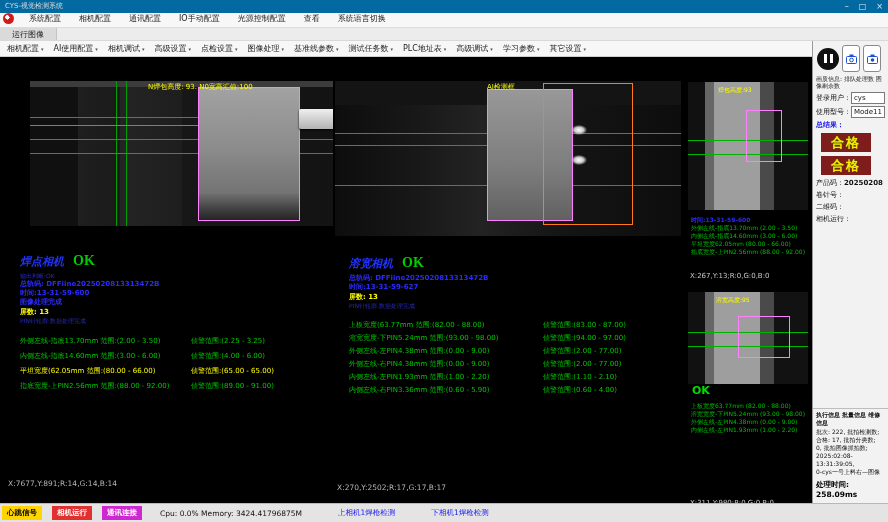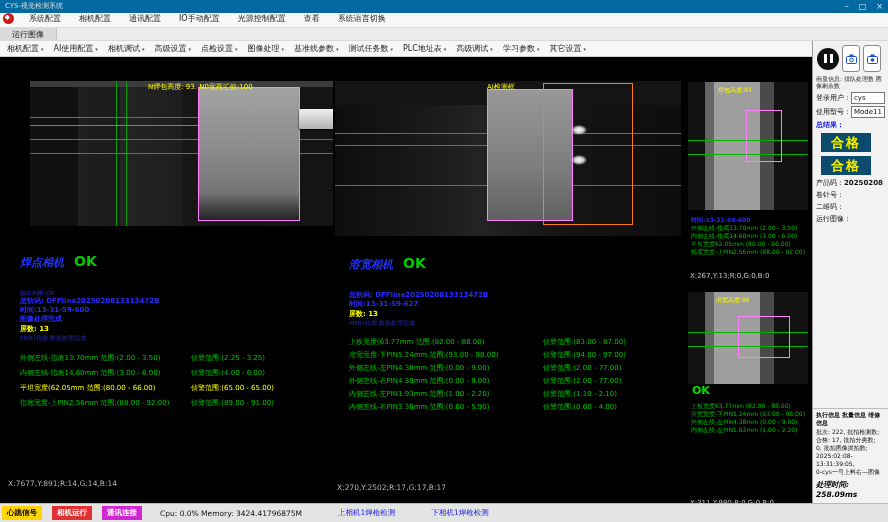--- a/index.html
+++ b/index.html
@@ -51,21 +51,21 @@
           background:linear-gradient(180deg,#f0f0f0,#b2b2b2);box-shadow:0 1px 2px #000;}
   .c-part{position:absolute;left:152px;top:8px;width:84px;height:130px;border:1px solid #ff80ff;
           background:linear-gradient(180deg,#989898,#7d7d7d 60%,#616161);}
   .c-orange{position:absolute;left:208px;top:2px;width:88px;height:140px;border:1px solid #ff7a1a;}
   .spot{position:absolute;width:16px;height:10px;background:radial-gradient(#ffffff,#c8c8c8 40%,transparent 72%);}
   .overlay-label{position:absolute;color:#ffff00;font-size:7px;white-space:nowrap;}
   
   .block{position:absolute;left:16px;right:8px;}
   .block-left{top:194px;}
   .block-center{top:196px;}
-  .rt{margin-bottom:19px;}
+  .rt{margin-bottom:3px;font-family:Liberation Serif, serif;}
   .rt-name{color:#2233ff;font-size:11px;font-weight:bold;font-style:italic;}
   .rt-ok{color:#00cc00;font-size:14px;font-weight:bold;margin-left:5px;}
   .info-dim{color:#2a2abb;font-size:6px;line-height:8px;}
   .info-blue{color:#2a2aff;font-size:7px;line-height:9px;font-weight:bold;}
   .info-yellow{color:#ffff00;font-size:7px;line-height:10px;font-weight:bold;}
   .measures{margin-top:9px;}
   .mrow{display:flex;font-size:7px;color:#00c800;line-height:15px;white-space:nowrap;}
   .view-center .mrow{line-height:13px;}
   .mrow.warn{color:#ffff00;}
   .mr-l{flex:1;overflow:hidden;}
@@ -95,27 +95,27 @@
   .rp-buttons{display:flex;align-items:center;gap:3px;padding:4px 2px 3px 4px;}
   .btn-pause{width:22px;height:22px;border-radius:50%;background:#101010;display:flex;align-items:center;
              justify-content:center;gap:3px;cursor:pointer;flex:0 0 auto;}
   .btn-pause i{display:block;width:3px;height:9px;background:#ffffff;}
   .btn-cam{width:16px;height:25px;border:1px solid #8a8a8a;border-radius:3px;background:#ffffff;display:flex;
            align-items:center;justify-content:center;cursor:pointer;flex:0 0 auto;}
   .rp-queue{font-size:6px;color:#222;padding:0 3px 2px 3px;line-height:7px;}
   .rp-row{padding:1px 3px;line-height:10px;white-space:nowrap;}
   .val-box{display:inline-block;border:1px solid #7a7a7a;background:#fff;padding:0 2px;min-width:28px;font-size:7px;}
   .result-label{color:#1a1aee;font-weight:bold;}
-  .badge{width:50px;height:19px;margin:2px 0 2px 8px;background:#0c4a6e;color:#ffe400;font-weight:bold;font-size:13px;
+  .badge{width:50px;height:19px;margin:2px 0 2px 8px;background:#7f1d1d;color:#ffe400;font-weight:bold;font-size:13px;
          display:flex;align-items:center;justify-content:center;letter-spacing:2px;text-shadow:0 0 1px #00a000;}
   .bold{font-weight:bold;}
   .rp-spacer{flex:1;}
   .rp-stats{border-top:1px solid #bdbdbd;padding:2px 3px;font-size:6px;line-height:8px;color:#111;}
   .rp-stats .hdr{font-weight:bold;margin-bottom:1px;}
-  .rp-time{font-size:7.5px;font-weight:bold;padding:2px 3px 4px 3px;color:#000;font-style:italic;}
+  .rp-time{font-size:7.5px;font-weight:bold;padding:2px 3px 4px 3px;color:#000;}
   
   .statusbar{position:absolute;left:0;top:503px;width:888px;height:19px;background:#e4e4e4;border-top:1px solid #b8b8b8;
              display:flex;align-items:center;font-size:7.5px;gap:10px;padding-left:2px;box-sizing:border-box;color:#111;}
   .sb-badge{padding:2px 5px;font-weight:bold;}
   .sb-heartbeat{background:#ffd400;color:#000;}
   .sb-camera{background:#e03030;color:#fff;}
   .sb-comm{background:#d028d0;color:#fff;}
   .sb-cpu{margin-left:8px;}
   .sb-link{color:#1a1aee;margin-left:26px;cursor:pointer;}
 </style>
@@ -361,21 +361,21 @@
       <span>使用型号：</span><span class="val-box">Mode11</span>
     </div>
     <div class="rp-row result-label">总结果：</div>
     <div class="badge">合格</div>
     <div class="badge">合格</div>
     <div class="rp-row">
       <span>产品码：</span><span class="bold">20250208</span>
     </div>
     <div class="rp-row">卷针号：</div>
     <div class="rp-row">二维码：</div>
-    <div class="rp-row">运行图像：</div>
+    <div class="rp-row">相机运行：</div>
     <div class="rp-spacer"></div>
     <div class="rp-stats">
       <div class="hdr">执行信息  批量信息  维修信息</div>
       <div>批次: 222, 批拍检测数;</div>
       <div>合格: 17, 批拍分类数;</div>
       <div>0, 批拍图像抓拍数;</div>
       <div>2025:02:08-13:31:39:05,</div>
       <div>0-cys一号上料右—图像</div>
     </div>
     <div class="rp-time">处理时间: 258.09ms</div>

